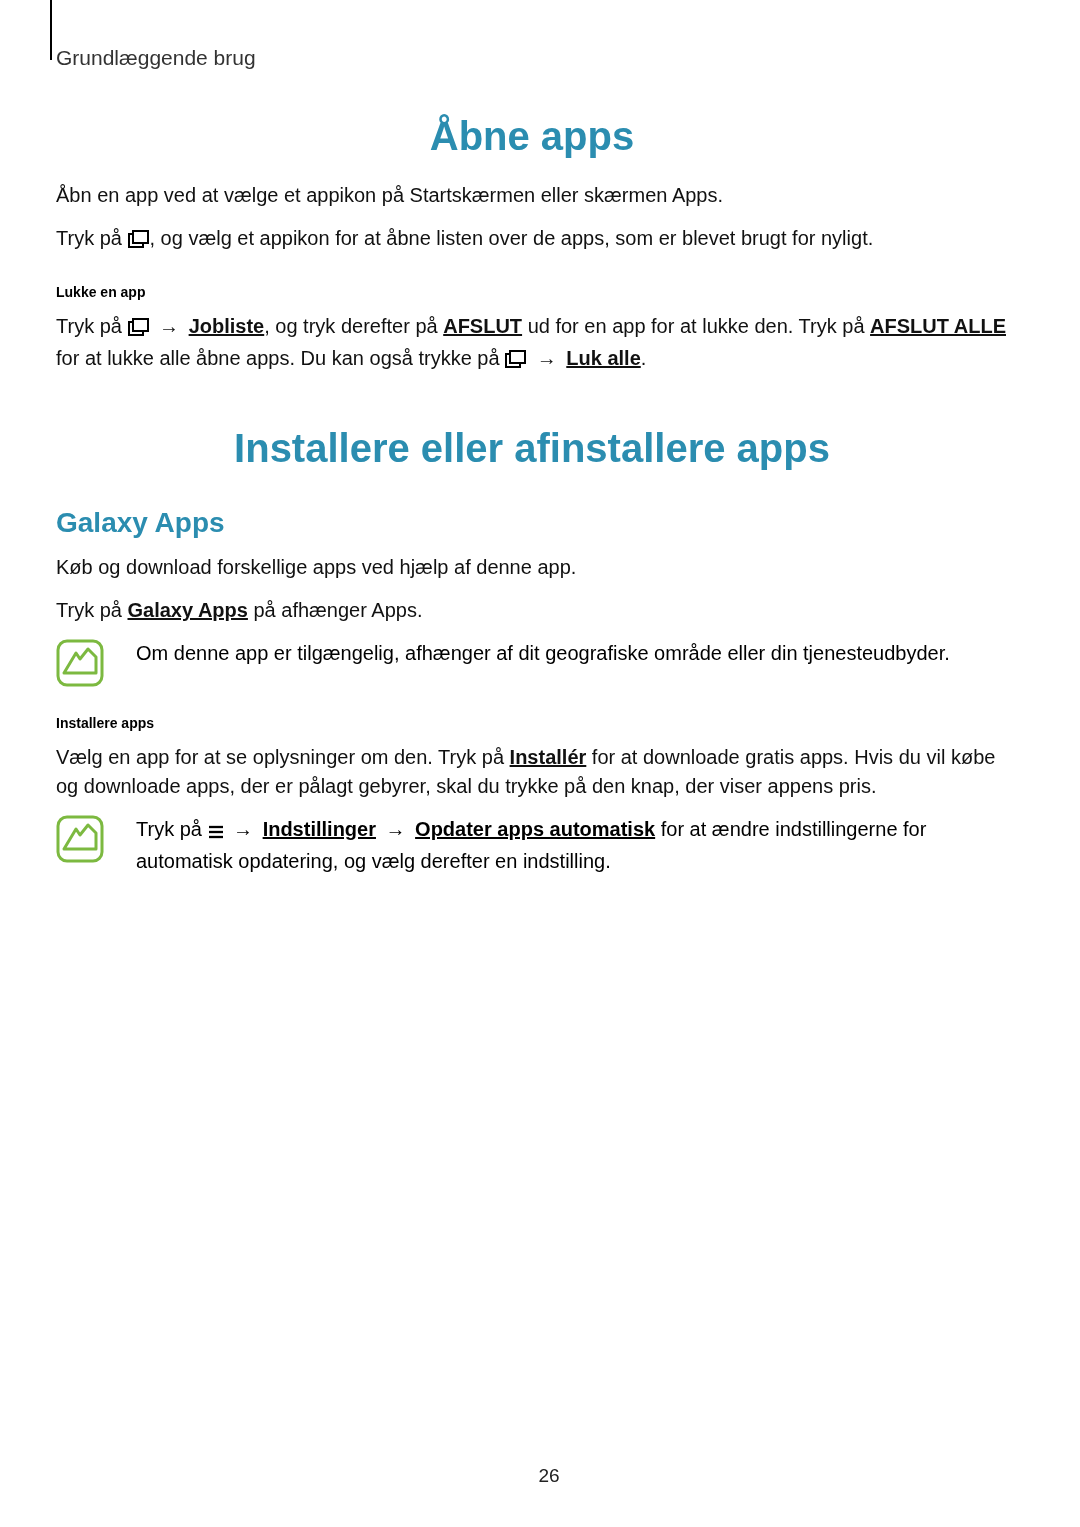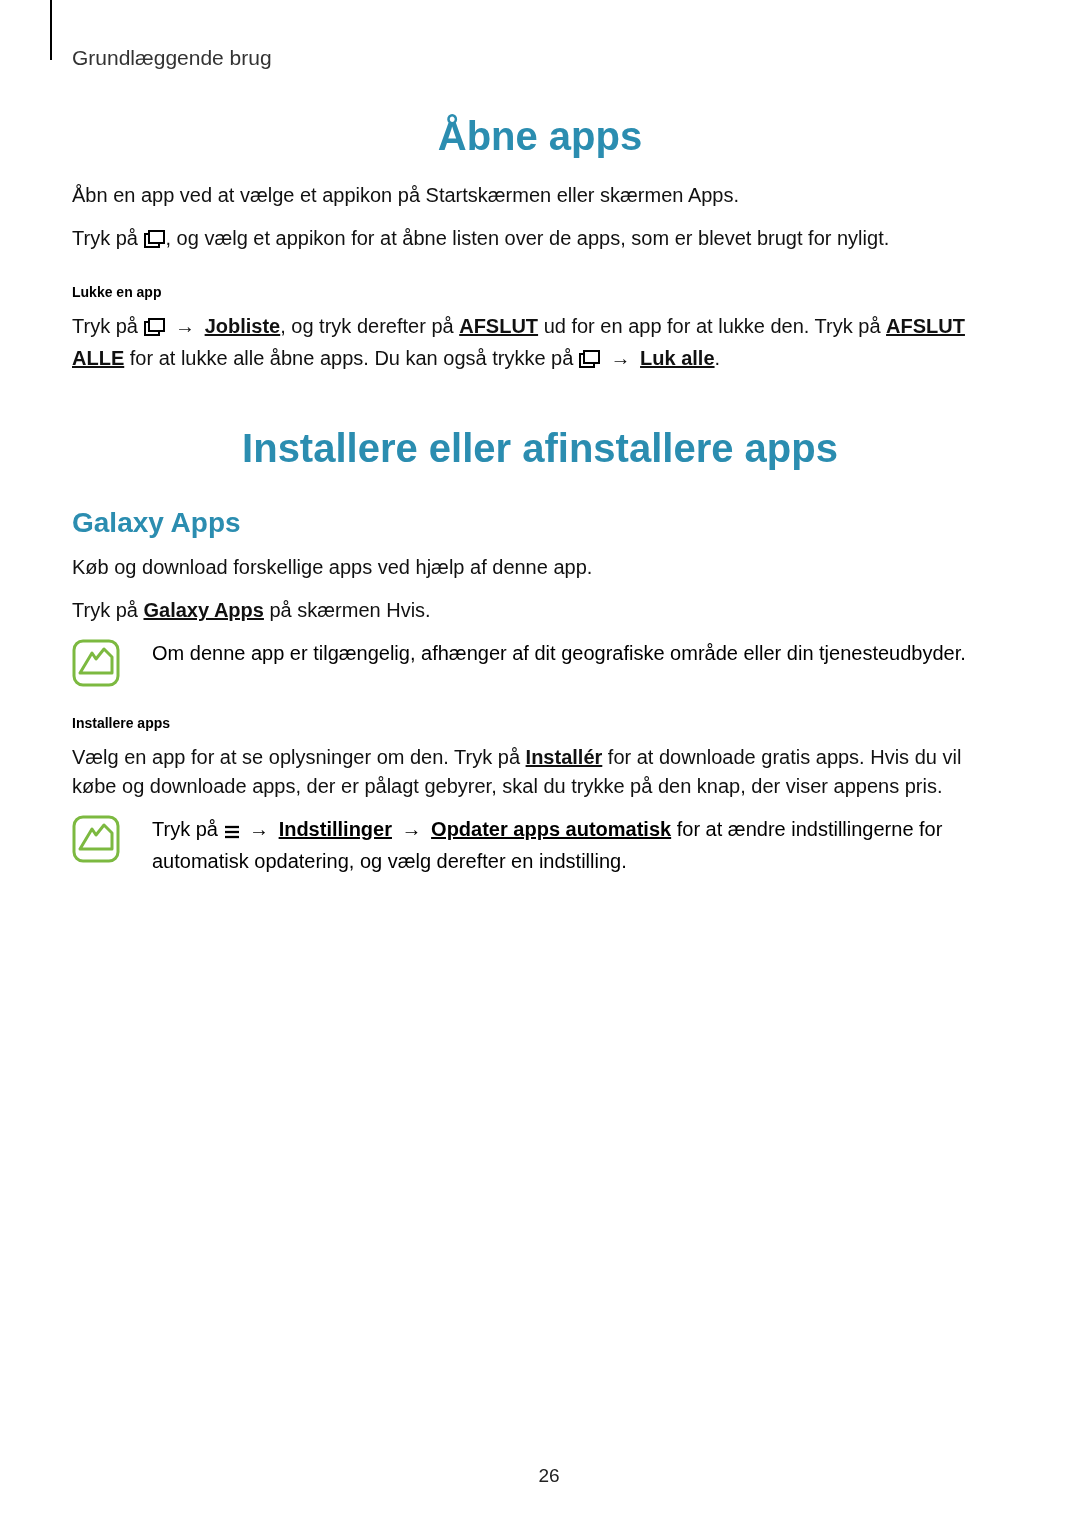--- a/index.html
+++ b/index.html
@@ -1,17 +1,17 @@
 <!DOCTYPE html>
 <html><head>
 <meta charset="utf-8">
 <style>
   * { box-sizing: border-box; margin: 0; padding: 0; }
   html, body { width: 1080px; height: 1527px; background: #fff; font-family: Arial, Helvetica, sans-serif; color: #000; }
-  .page { position: relative; width: 1080px; height: 1527px; padding: 40px 72px 40px 72px; }
+  .page { position: relative; width: 1080px; height: 1527px; padding: 40px 72px 40px 56px; }
   .left-margin-line { position: absolute; left: 50px; top: 0; width: 2px; height: 60px; background: #000; }
   .chapter { font-size: 21px; color: #333; margin-bottom: 44px; margin-top: 6px; }
   h1.section { color: #2b8db0; font-size: 40px; font-weight: bold; margin-bottom: 22px; text-align: center; }
   h2.subsection { color: #2b8db0; font-size: 28px; font-weight: bold; margin-top: 36px; margin-bottom: 14px; }
   h3.subsub { color: #000; font-size: 14px; font-weight: bold; margin-top: 28px; margin-bottom: 12px; }
   p.body { font-size: 20px; line-height: 1.45; margin-bottom: 14px; color: #111; }
   b { font-weight: bold; text-decoration: underline; }
   .icon-recent { display: inline-block; vertical-align: -3px; }
   .icon-search { display: inline-block; vertical-align: -2px; }
   .icon-menu { display: inline-block; vertical-align: -3px; }
@@ -64,21 +64,21 @@
 
   <div class="section-gap"></div>
 
   <h1 class="section">Installere eller afinstallere apps</h1>
 
   <h2 class="subsection">Galaxy Apps</h2>
 
   <p class="body">Køb og download forskellige apps ved hjælp af denne app.</p>
 
   <p class="body">
-    <span>Tryk på </span><b>Galaxy Apps</b><span> på skærmen Hvis.</span>
+    <span>Tryk på </span><b>Galaxy Apps</b><span> på afhænger Apps.</span>
   </p>
 
   <div class="note">
     <div class="note-icon">
       <svg width="48" height="48" viewBox="0 0 48 48">
         <rect x="2" y="2" width="44" height="44" rx="9" fill="none" stroke="#7CB940" stroke-width="3"></rect>
         <path d="M8 34 L20 14 L24 20 L32 10 L40 18 L40 34 Z" fill="none" stroke="#7CB940" stroke-width="3" stroke-linejoin="round"></path>
       </svg>
     </div>
     <p>Om denne app er tilgængelig, afhænger af dit geografiske område eller din tjenesteudbyder.</p>

